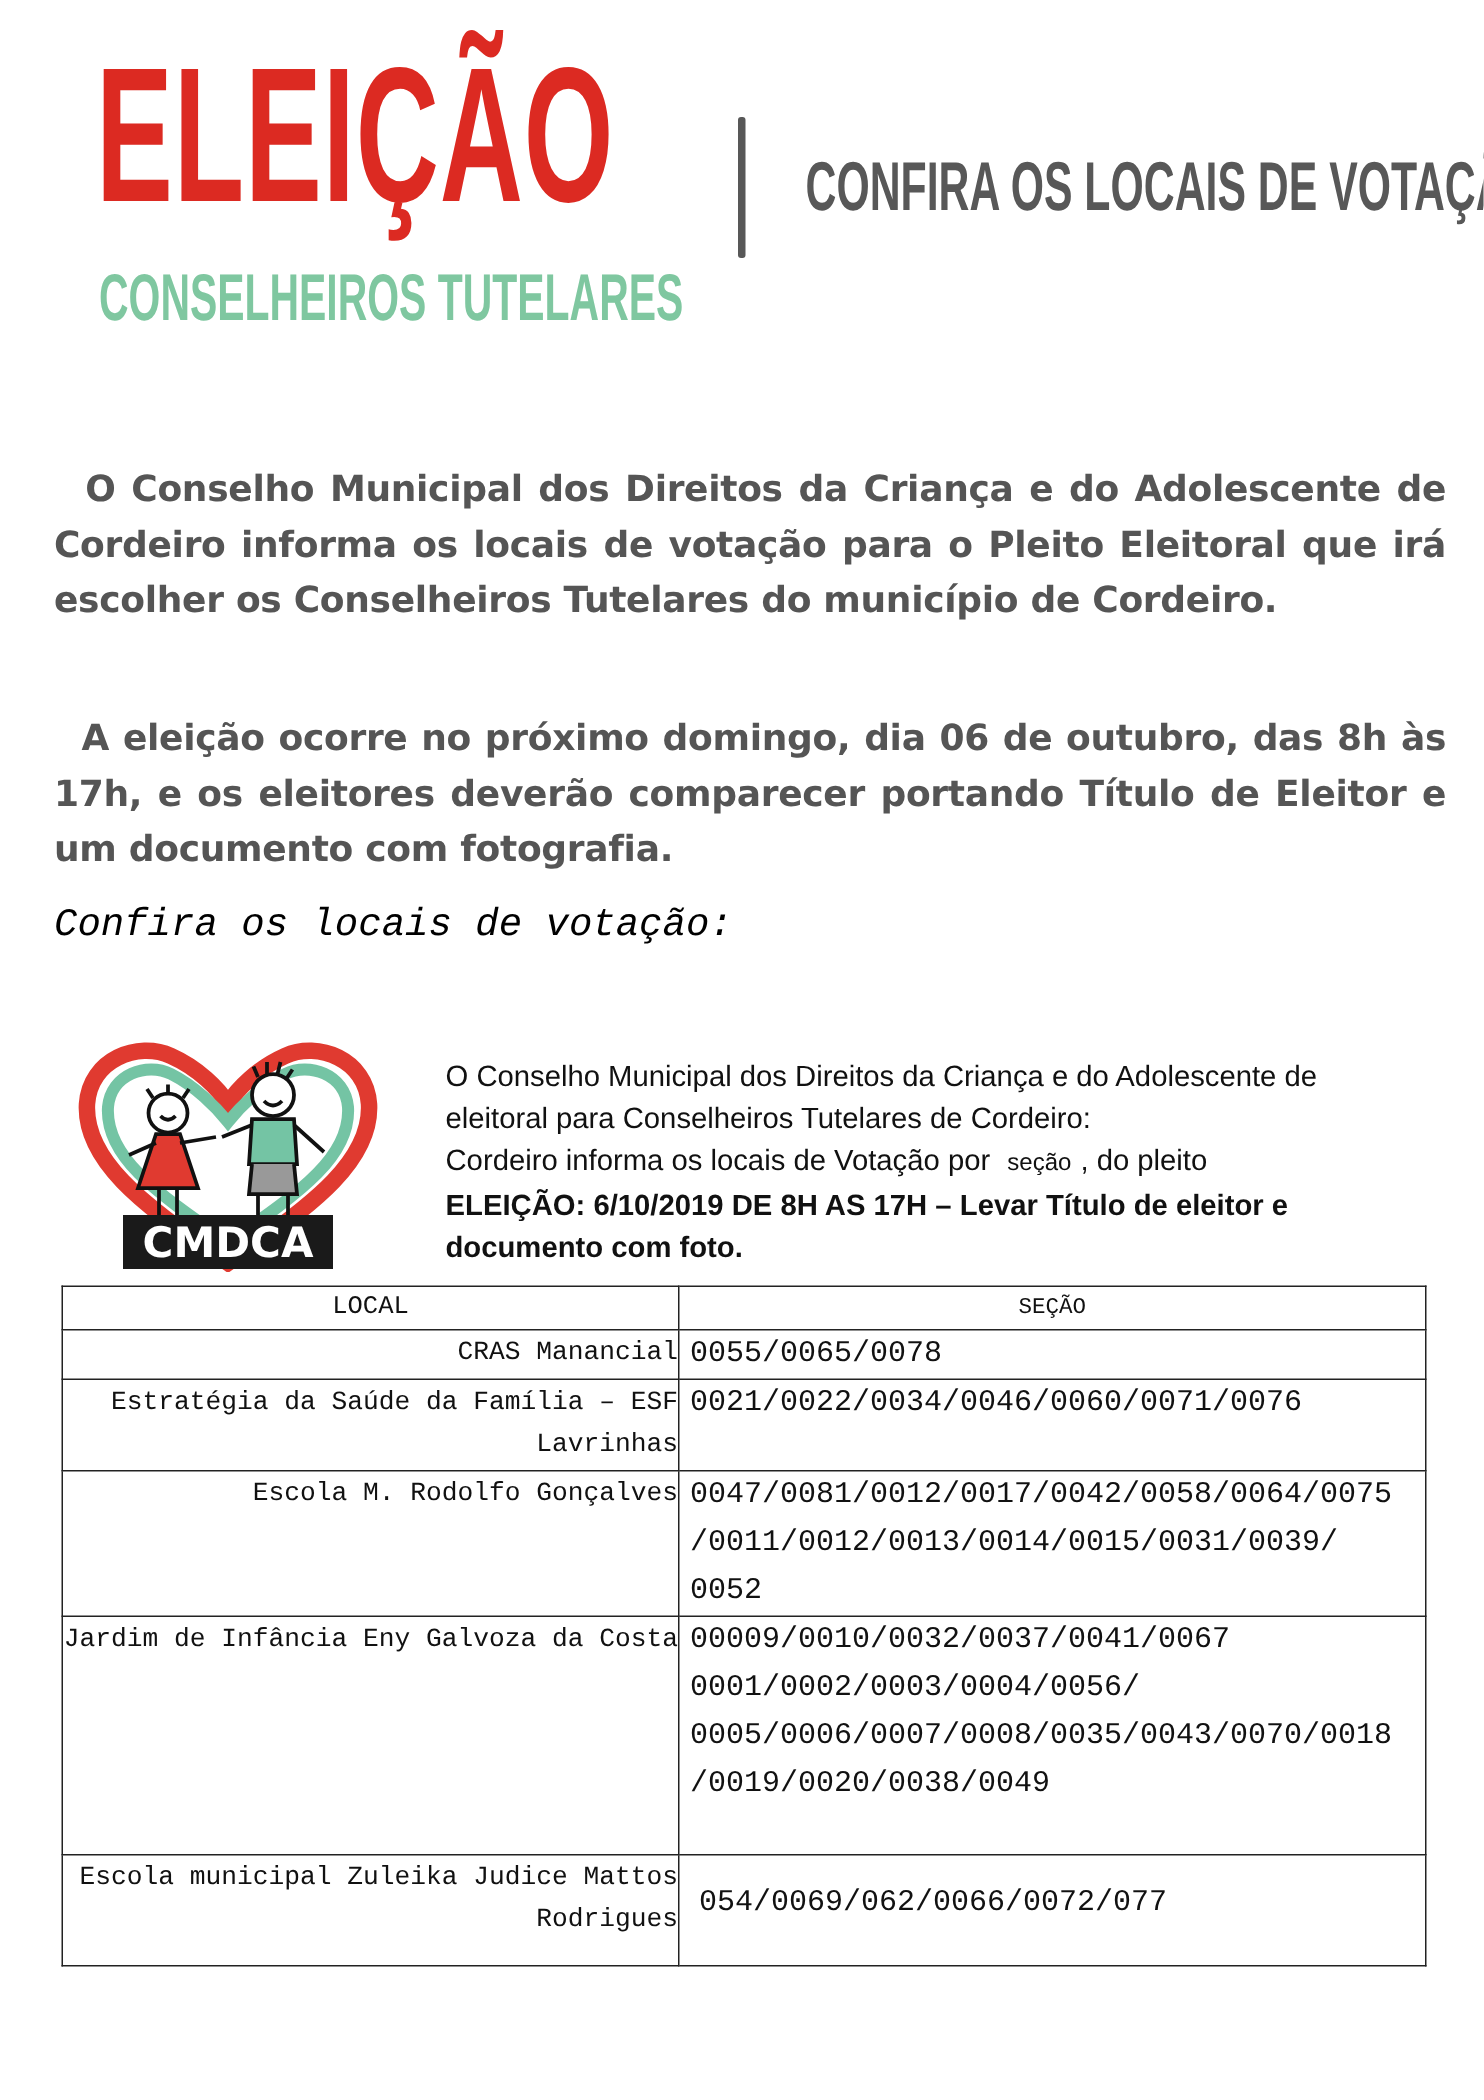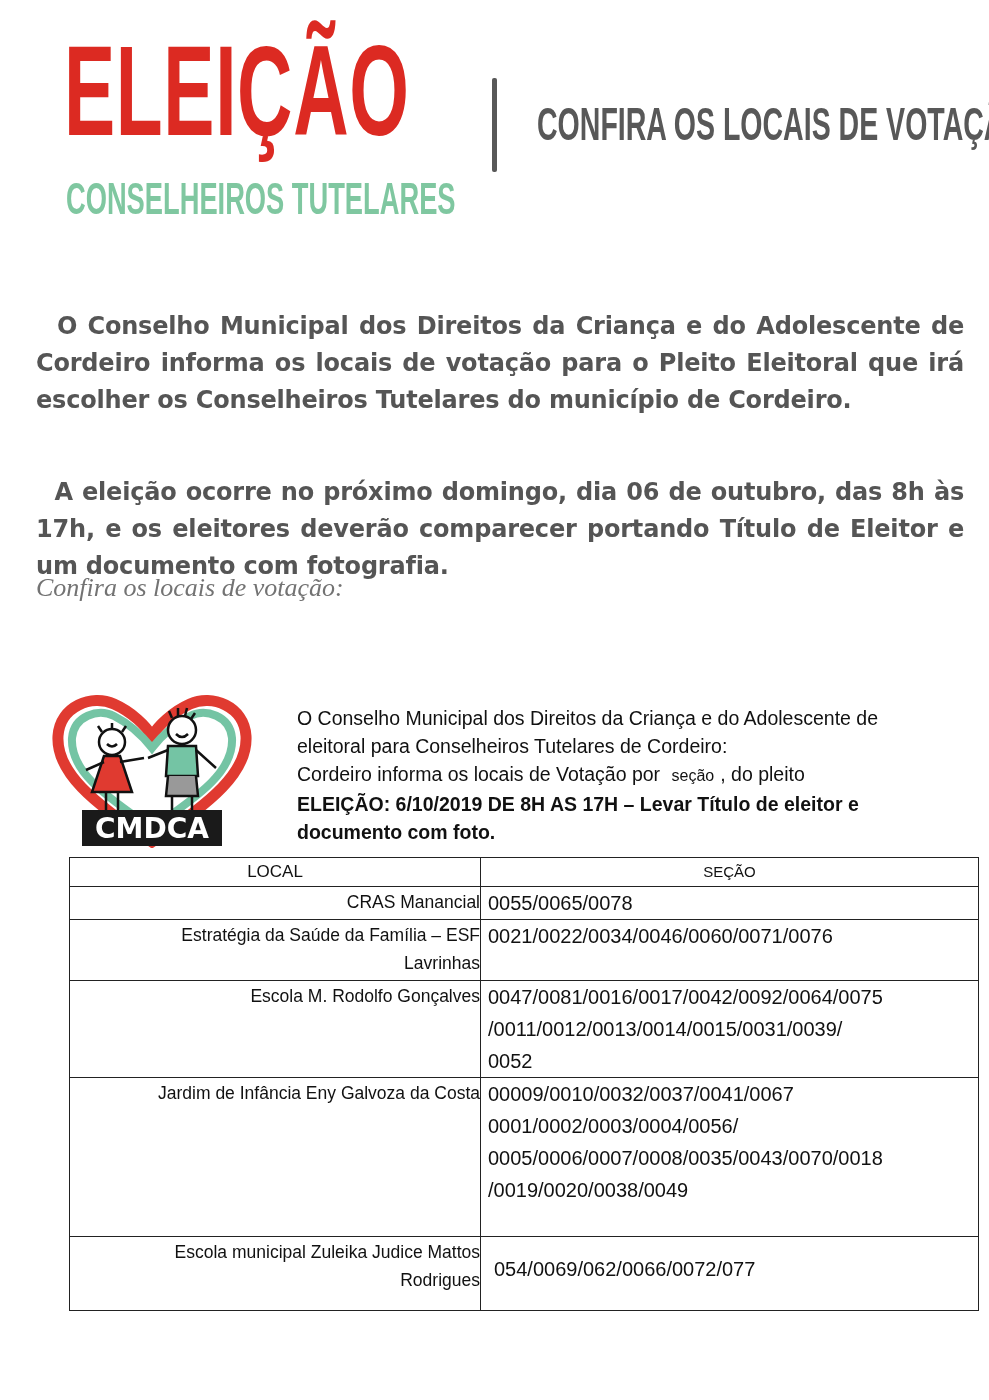--- a/index.html
+++ b/index.html
@@ -34,39 +34,39 @@
 
   .para {
     position: absolute; left: 36px; width: 928px;
     font-family: "DejaVu Sans", sans-serif; font-weight: bold;
     font-size: 24px; line-height: 37px; color: #555555;
     text-align: justify; letter-spacing: -0.2px;
   }
   .p1 { top: 308px; }
   .p2 { top: 474px; }
   .confira {
-    position: absolute; left: 36px; top: 570px;
-    font-family: Liberation Serif, serif; font-style: italic;
-    font-size: 26px; line-height: 36px; color: #737373;
+    position: absolute; left: 36px; top: 598px;
+    font-family: Liberation Mono, monospace; font-style: italic;
+    font-size: 26px; line-height: 36px; color: #000000;
   }
 
   .logo { position: absolute; left: 52px; top: 692px; width: 200px; height: 156px; }
 
   .notice {
     position: absolute; left: 297px; top: 704px; width: 690px;
     font-family: "Liberation Sans", sans-serif; font-size: 19.5px;
     line-height: 28px; color: #111111; white-space: nowrap;
   }
   .notice .sec { font-size: 16px; padding: 0 6px; }
   .notice .bold { font-weight: bold; }
 
   table.locais {
     position: absolute; left: 41px; top: 857px; width: 910px;
     border-collapse: collapse;
-    font-family: Liberation Sans, sans-serif; color: #111111; margin-left: 28px;
+    font-family: Liberation Mono, monospace; color: #111111;
   }
   table.locais td, table.locais th {
     border: 1.5px solid #222222; vertical-align: top;
   }
   table.locais th { font-weight: normal; font-size: 17px; height: 29px; line-height: 27px; }
   table.locais th.h-secao { font-size: 15px; }
   table.locais td.local { width: 411px; text-align: right; font-size: 17.5px; line-height: 28px; padding-top: 1px; }
   table.locais td.secao { text-align: left; font-size: 20px; line-height: 32px; padding-left: 7px; }
   tr.r1 td { height: 32px; }
   tr.r2 td { height: 61px; }
@@ -140,21 +140,21 @@
         </td>
     <td class="secao">
           <div>0021/0022/0034/0046/0060/0071/0076</div>
         </td>
   </tr>
   <tr class="r3">
     <td class="local">
           <div>Escola M.  Rodolfo Gonçalves</div>
         </td>
     <td class="secao">
-          <div>0047/0081/0016/0017/0042/0092/0064/0075</div>
+          <div>0047/0081/0012/0017/0042/0058/0064/0075</div>
           <div>/0011/0012/0013/0014/0015/0031/0039/</div>
           <div>0052</div>
         </td>
   </tr>
   <tr class="r4">
     <td class="local">
           <div>Jardim de Infância Eny Galvoza da Costa</div>
         </td>
     <td class="secao">
           <div>00009/0010/0032/0037/0041/0067</div>

